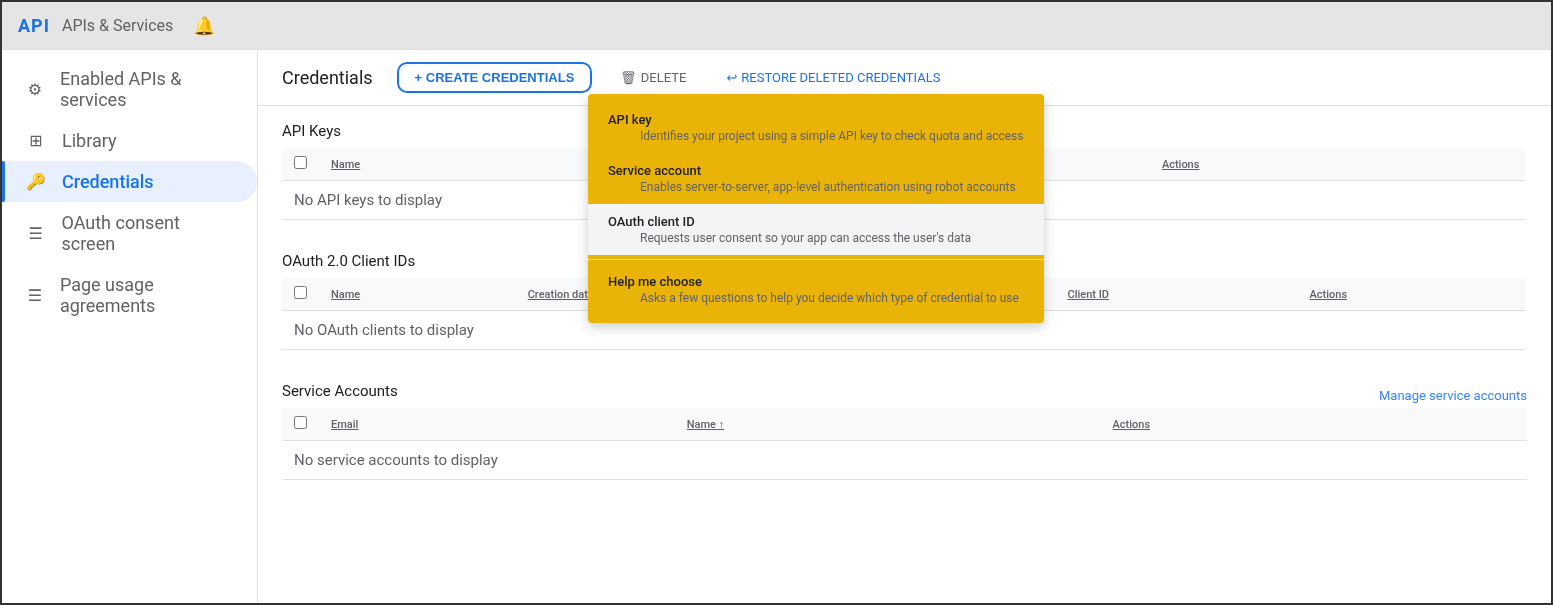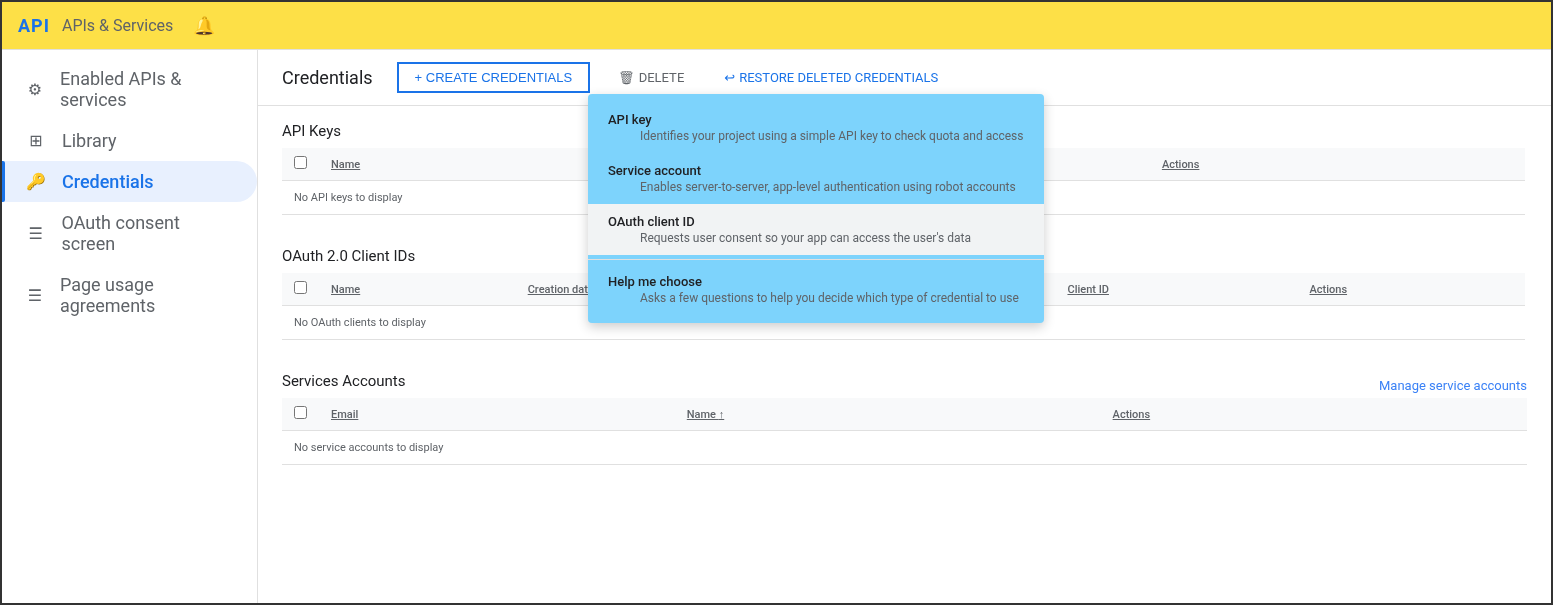--- a/index.html
+++ b/index.html
@@ -3,21 +3,21 @@
   <meta charset="utf-8">
   <style>
     * { box-sizing: border-box; margin: 0; padding: 0; }
     body { font-family: 'Roboto', Arial, sans-serif; font-size: 13px; background: #fff; color: #202124; }
 
     .app-shell { display: flex; flex-direction: column; height: 605px; border: 2px solid #333; overflow: hidden; }
 
     
     .top-bar {
       display: flex; align-items: center; height: 48px;
-      background: #fde047; border-bottom: 1px solid #e0e0e0;
+      background: #e5e5e5; border-bottom: 1px solid #e0e0e0;
       padding: 4px 16px; gap: 12px; flex-shrink: 0;
     }
     .top-bar-logo { font-weight: 700; font-size: 18px; color: #1a73e8; letter-spacing: 1px; }
     .top-bar-title { font-size: 16px; color: #5f6368; font-weight: 400; }
     .top-bar-bell { margin-left: 8px; color: #5f6368; font-size: 18px; }
 
     
     .main-layout { display: flex; flex: 1; overflow: hidden; }
 
     
@@ -43,33 +43,33 @@
 
     
     .page-header {
       display: flex; align-items: center; gap: 16px;
       padding: 12px 24px; border-bottom: 1px solid #e0e0e0;
       position: relative;
     }
     .page-title { font-size: 18px; font-weight: 400; color: #202124; margin-right: 8px; }
     .header-btn-create {
       display: flex; align-items: center; gap: 6px;
-      padding: 6px 16px; border-radius: 0; cursor: pointer;
-      font-size: 13px; font-weight: 400; color: #1a73e8;
+      padding: 6px 16px; border-radius: 10px; cursor: pointer;
+      font-size: 13px; font-weight: 700; color: #1a73e8;
       border: 2px solid #1a73e8; background: transparent;
       position: relative;
     }
     .header-btn-delete { color: #5f6368; font-size: 13px; cursor: pointer; display: flex; align-items: center; gap: 4px; padding: 6px 12px; }
     .header-btn-restore { color: #1a73e8; font-size: 13px; cursor: pointer; display: flex; align-items: center; gap: 4px; padding: 6px 12px; }
 
     
     .dropdown-menu {
       position: absolute;
       top: 44px; left: 330px;
-      background: #7dd3fc;
+      background: #eab308;
       box-shadow: 0 4px 12px rgba(0,0,0,0.2);
       border-radius: 4px;
       z-index: 100;
       min-width: 420px;
       padding: 8px 0;
     }
     .dropdown-item {
       padding: 10px 20px; cursor: pointer;
     }
     .dropdown-item-title { font-size: 13px; color: #202124; font-weight: 500; margin-bottom: 2px; }
@@ -82,21 +82,21 @@
     .section-title { font-size: 15px; font-weight: 400; color: #202124; margin-bottom: 8px; }
 
     
     .cred-table { width: 100%; border-collapse: collapse; }
     .cred-table th {
       font-size: 11px; font-weight: 500; color: #5f6368;
       background: #f8f9fa; padding: 8px 12px; text-align: left;
       border-bottom: 1px solid #e0e0e0;
       text-decoration: underline;
     }
-    .cred-table td { padding: 10px 12px; border-bottom: 1px solid #e0e0e0; font-size: 11px; color: #5f6368; }
+    .cred-table td { padding: 10px 12px; border-bottom: 1px solid #e0e0e0; font-size: 15px; color: #5f6368; }
     .cred-table .cb-col { width: 36px; }
     .no-data { color: #5f6368; font-size: 13px; padding: 8px 12px; }
 
     .manage-link { color: #3b82f6; font-size: 13px; text-decoration: none; cursor: pointer; }
     .section-header-row { display: flex; justify-content: space-between; align-items: center; padding: 16px 24px 0 24px; }
 
     
     .sidebar-item.active::before {
       content: '';
       position: absolute;
@@ -215,21 +215,21 @@
           </thead>
           <tbody>
             <tr>
               <td colspan="6" class="no-data">No OAuth clients to display</td>
             </tr>
           </tbody>
         </table>
       </div>
 
       <div class="section-header-row" style="margin-top: 16px;">
-        <div class="section-title">Services Accounts</div>
+        <div class="section-title">Service Accounts</div>
         <a class="manage-link">Manage service accounts</a>
       </div>
       <div style="padding: 0 24px 16px 24px;">
         <table class="cred-table">
           <thead>
             <tr>
               <th class="cb-col">
                 <input type="checkbox" style="">
               </th>
               <th>Email</th>

